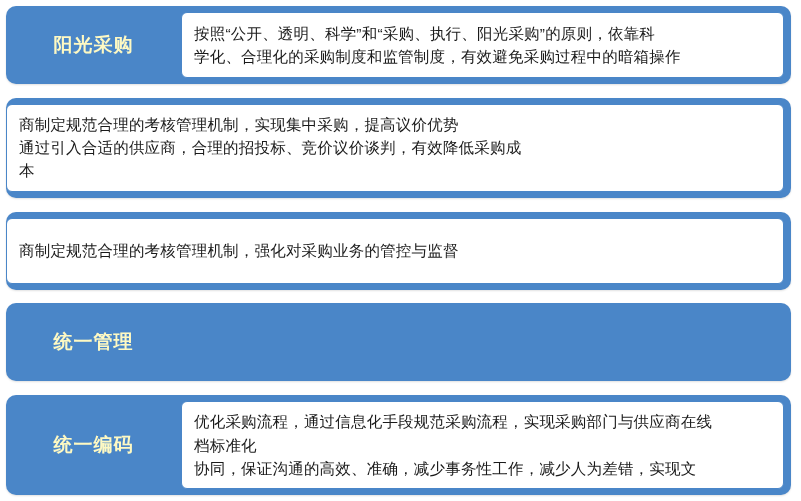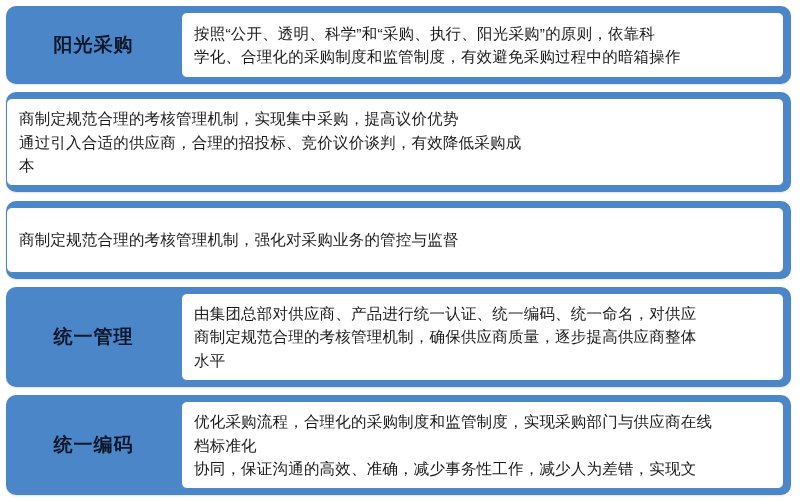--- a/index.html
+++ b/index.html
@@ -30,21 +30,21 @@
     background: #4a86c8;
     border-radius: 10px;
     min-height: 78px;
     box-shadow: 0 1px 2px rgba(0,0,0,0.12);
   }
   .row-label {
     flex: 0 0 175px;
     display: flex;
     align-items: center;
     justify-content: center;
-    color: #0f172a;
+    color: #fef9c3;
     font-size: 19px;
     font-weight: bold;
     letter-spacing: 1px;
     padding: 4px 6px;
     box-sizing: border-box;
   }
   .row-body {
     flex: 1 1 auto;
     background: #ffffff;
     border: 1px solid #4a86c8;
@@ -85,29 +85,24 @@
   </div>
 
   <div class="row">
     <div class="row-body">
       <div class="line">商制定规范合理的考核管理机制，强化对采购业务的管控与监督</div>
     </div>
   </div>
 
   <div class="row">
     <div class="row-label">统一管理</div>
-    <div class="row-body">
-      <div class="line">由集团总部对供应商、产品进行统一认证、统一编码、统一命名，对供应</div>
-      <div class="line">商制定规范合理的考核管理机制，确保供应商质量，逐步提高供应商整体</div>
-      <div class="line">水平</div>
-    </div>
   </div>
 
   <div class="row">
     <div class="row-label">统一编码</div>
     <div class="row-body">
-      <div class="line">优化采购流程，合理化的采购制度和监管制度，实现采购部门与供应商在线</div>
+      <div class="line">优化采购流程，通过信息化手段规范采购流程，实现采购部门与供应商在线</div>
       <div class="line">档标准化</div>
       <div class="line">协同，保证沟通的高效、准确，减少事务性工作，减少人为差错，实现文</div>
     </div>
   </div>
 
 </div>
 
 </body></html>

